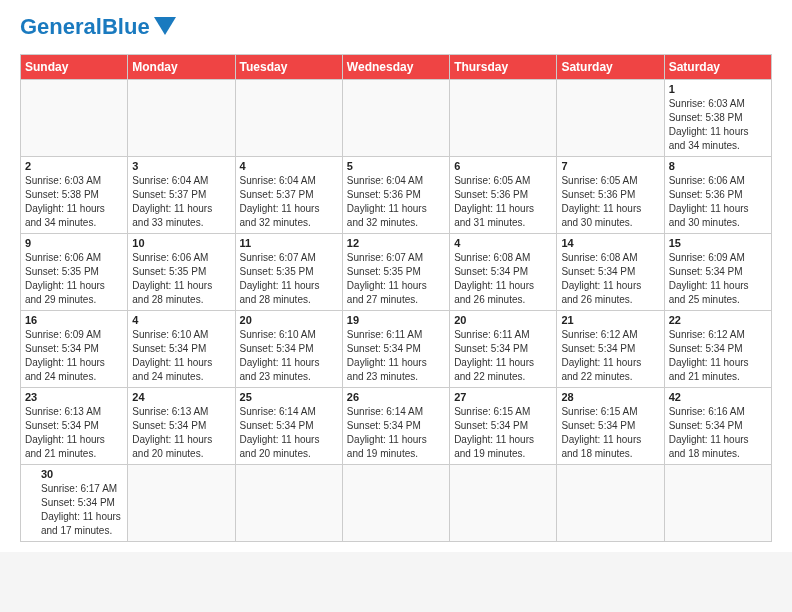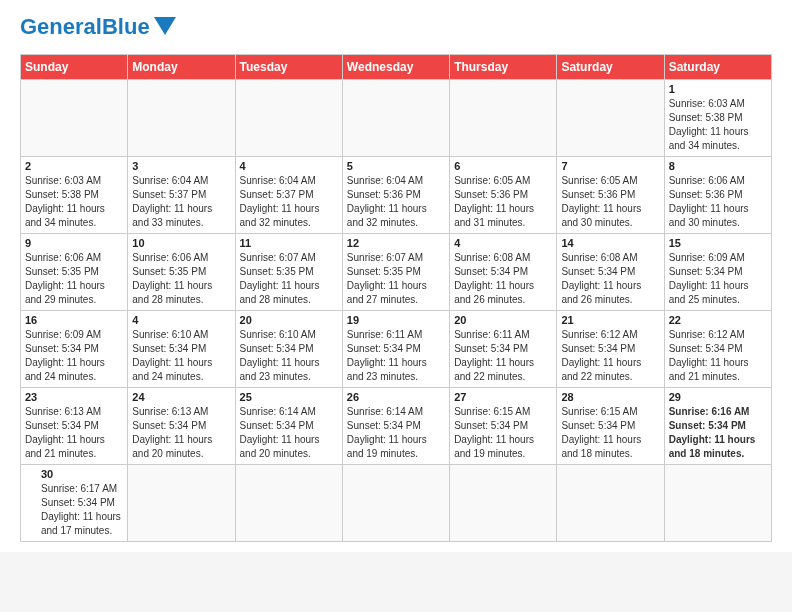--- a/index.html
+++ b/index.html
@@ -329,22 +329,22 @@
 and 19 minutes.</div>
           </td>
           <td>
             <div class="day-num">28</div>
             <div class="day-info" style="white-space: pre-line;">Sunrise: 6:15 AM
 Sunset: 5:34 PM
 Daylight: 11 hours
 and 18 minutes.</div>
           </td>
           <td>
-            <div class="day-num">29</div>
-            <div class="day-info" style="white-space: pre-line; font-weight: bold;">Sunrise: 6:16 AM
+            <div class="day-num">42</div>
+            <div class="day-info" style="white-space: pre-line;">Sunrise: 6:16 AM
 Sunset: 5:34 PM
 Daylight: 11 hours
 and 18 minutes.</div>
           </td>
         </tr>
         <tr class="last-row">
           <td>
             <div class="day-num">30</div>
             <div class="day-info" style="white-space: pre-line;">Sunrise: 6:17 AM
 Sunset: 5:34 PM

